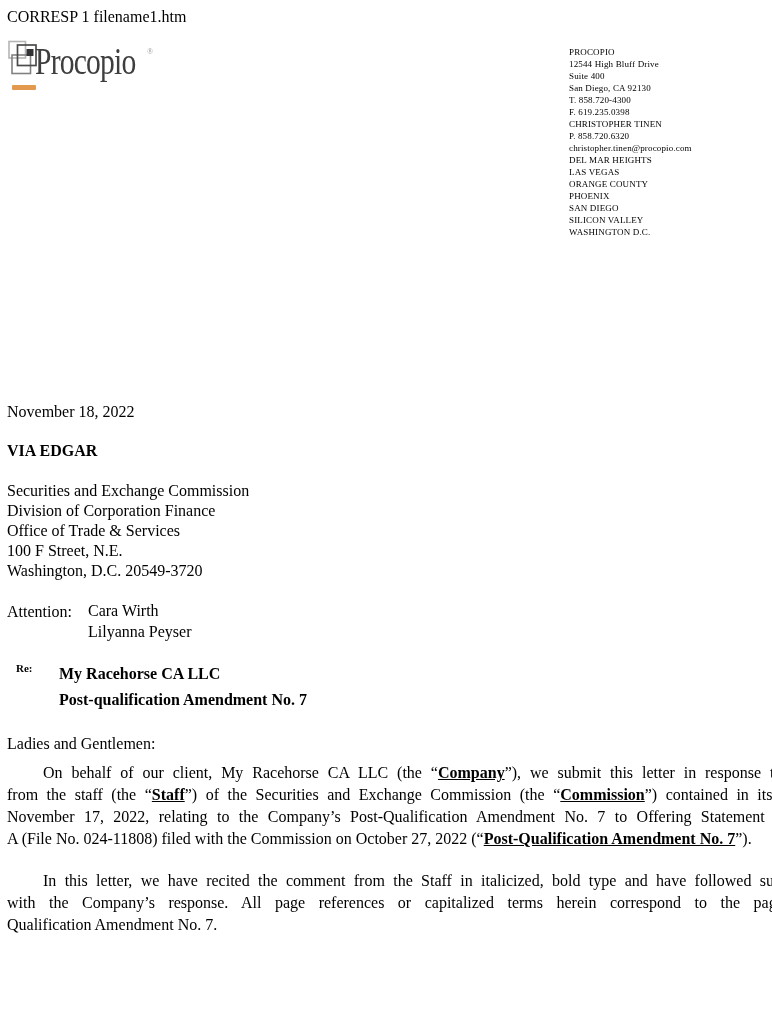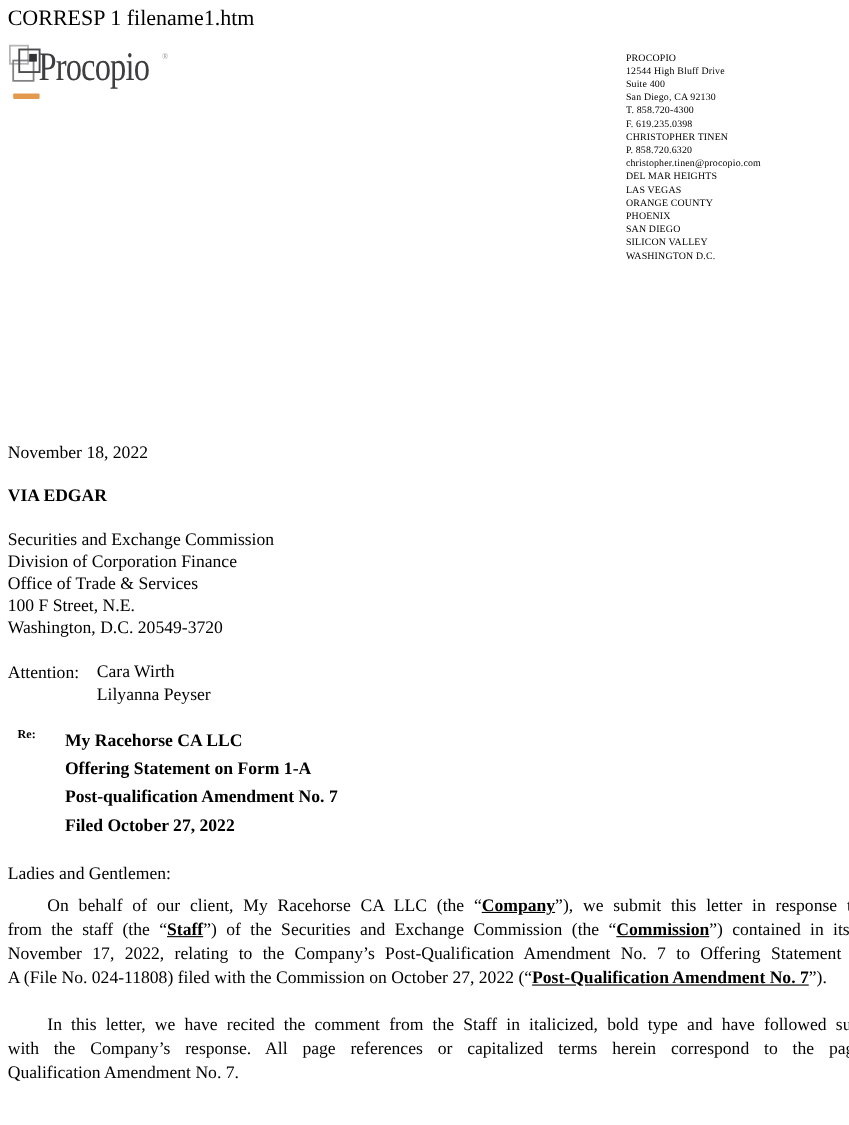--- a/index.html
+++ b/index.html
@@ -4,21 +4,21 @@
 <style>
   html,body{margin:0;padding:0;background:#fff;}
   .page{
     position:relative;
     width:772px;height:1023px;
     overflow:hidden;
     background:#fff;
     color:#000;
     font-family:"Liberation Serif","DejaVu Serif",serif;
   }
-  .filename{position:absolute;left:7px;top:7px;font-size:20px;line-height:20px;}
+  .filename{position:absolute;left:7px;top:7px;font-size:16px;line-height:20px;}
   
   .logo{position:absolute;left:8px;top:40px;width:170px;height:52px;}
   .logo-icon{position:absolute;left:0;top:0;}
   .logo-text{
     position:absolute;left:27px;top:3px;
     font-size:37px;line-height:37px;color:#3e3e40;
     transform:scaleX(.8);transform-origin:left top;
     letter-spacing:-1px;white-space:nowrap;
   }
   .logo-reg{position:absolute;left:139px;top:7px;font-size:8px;color:#9a9a9a;}
@@ -108,23 +108,21 @@
       <div class="names">
         <p>Cara Wirth</p>
         <p>Lilyanna Peyser</p>
       </div>
     </div>
 
     <div class="re">
       <div class="lbl">Re:</div>
       <div class="lines">
         <p>My Racehorse CA LLC</p>
-        <p>Offering Statement on Form 1-A</p>
         <p>Post-qualification Amendment No. 7</p>
-        <p>Filed October 27, 2022</p>
       </div>
     </div>
 
     <div class="salutation">Ladies and Gentlemen:</div>
 
     <div class="para p1">
       <div class="line j ind"><span>On behalf of our client, My Racehorse CA LLC (the “</span><span class="u">Company</span><span>”), we submit this letter in response to comments</span></div>
       <div class="line j"><span>from the staff (the “</span><span class="u">Staff</span><span>”) of the Securities and Exchange Commission (the “</span><span class="u">Commission</span><span>”) contained in its letter dated</span></div>
       <div class="line j"><span>November 17, 2022, relating to the Company’s Post-Qualification Amendment No. 7 to Offering Statement on Form 1-</span></div>
       <div class="line"><span>A (File No. 024-11808) filed with the Commission on October 27, 2022 (“</span><span class="u">Post-Qualification Amendment No. 7</span><span>”).</span></div>

